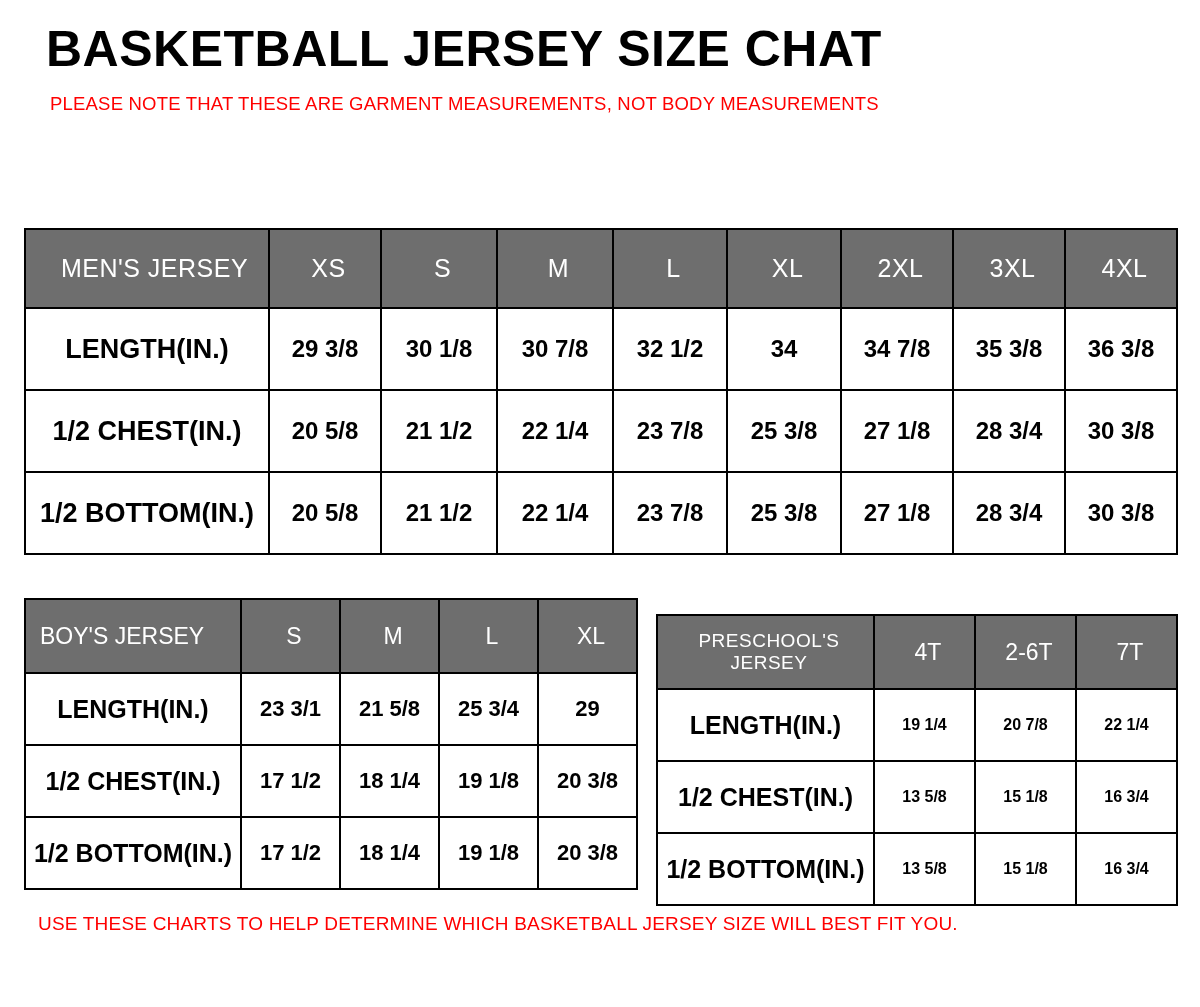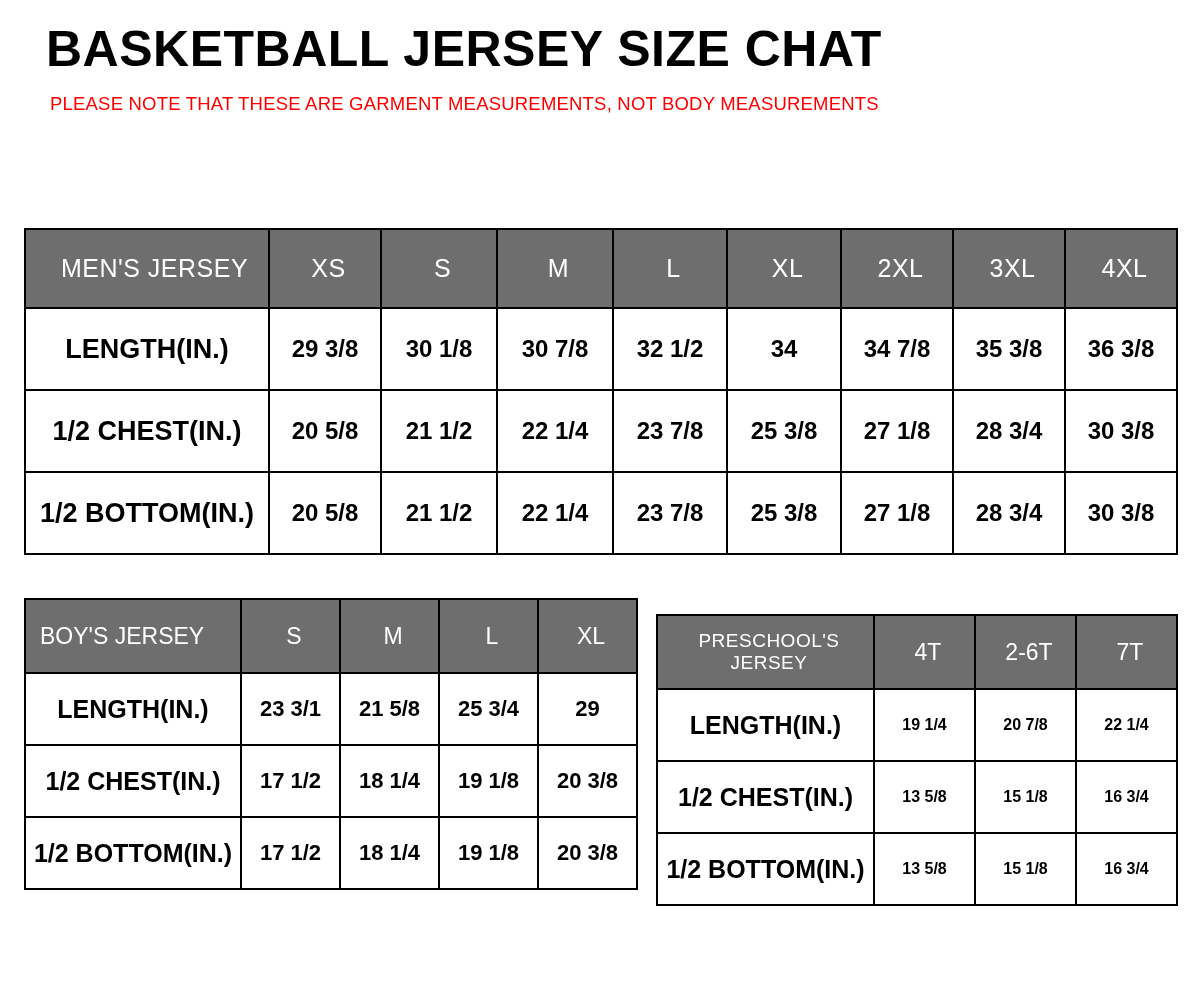--- a/index.html
+++ b/index.html
@@ -311,15 +311,16 @@
           <td class="rowlabel">1/2  BOTTOM(IN.)</td>
           <td>13  5/8</td>
           <td>15  1/8</td>
           <td>16  3/4</td>
         </tr>
       </tbody>
     </table>
   </div>
 
   <div class="footer-notes">
+    <div>USE THESE CHARTS TO HELP DETERMINE WHICH  BASKETBALL JERSEY  SIZE WILL BEST FIT YOU.</div>
   </div>
 
 </div>
 
 </body></html>

